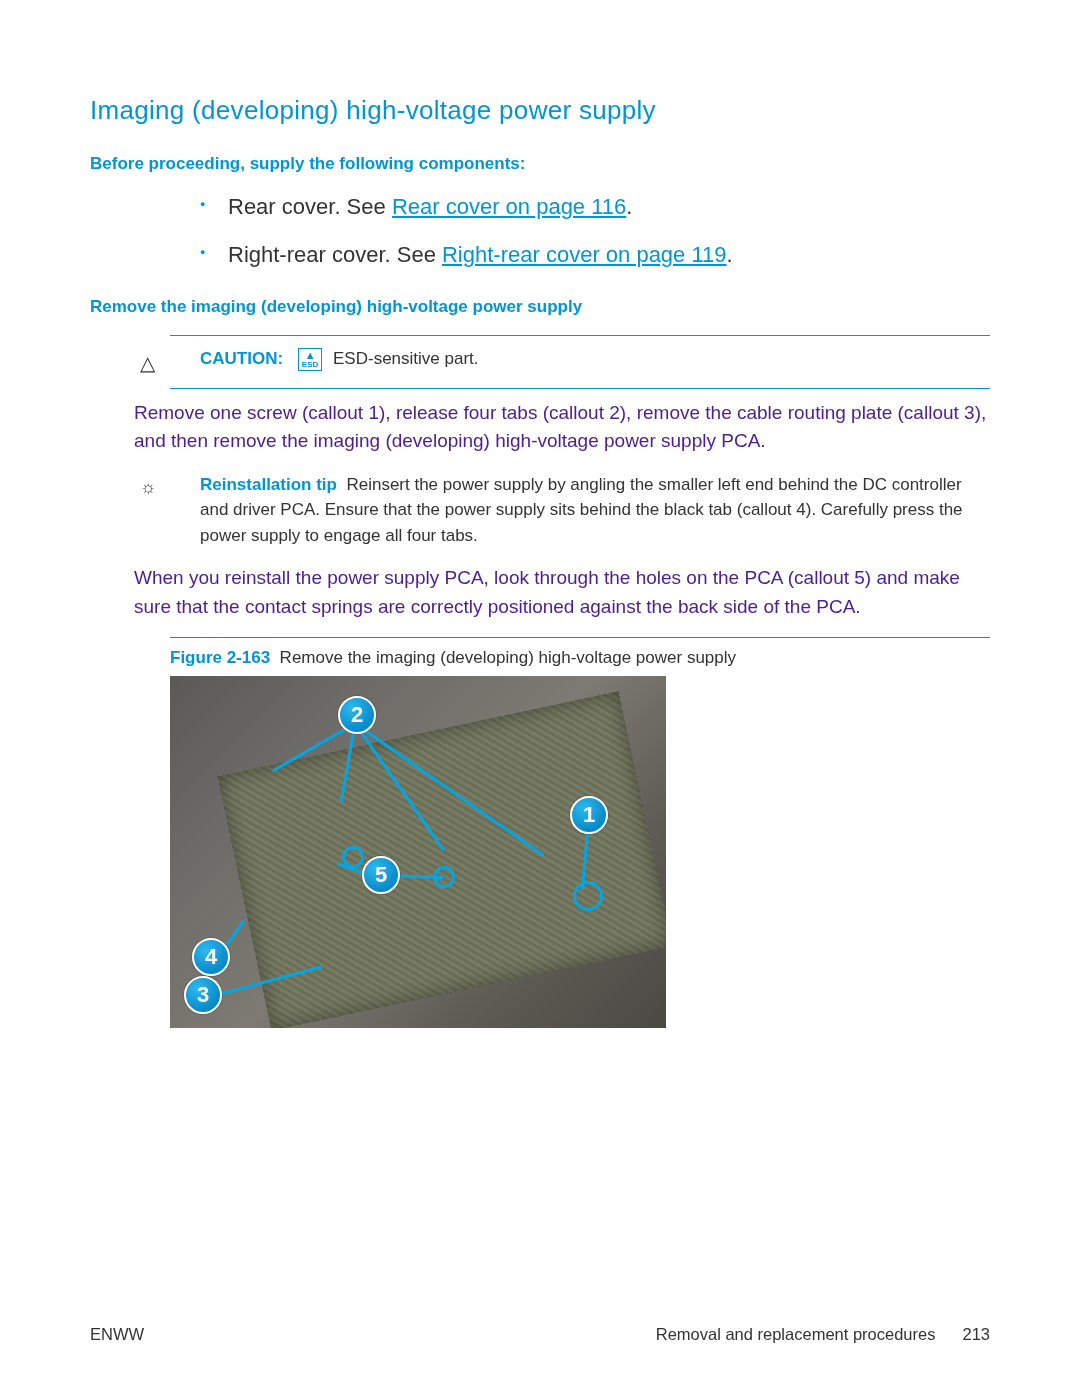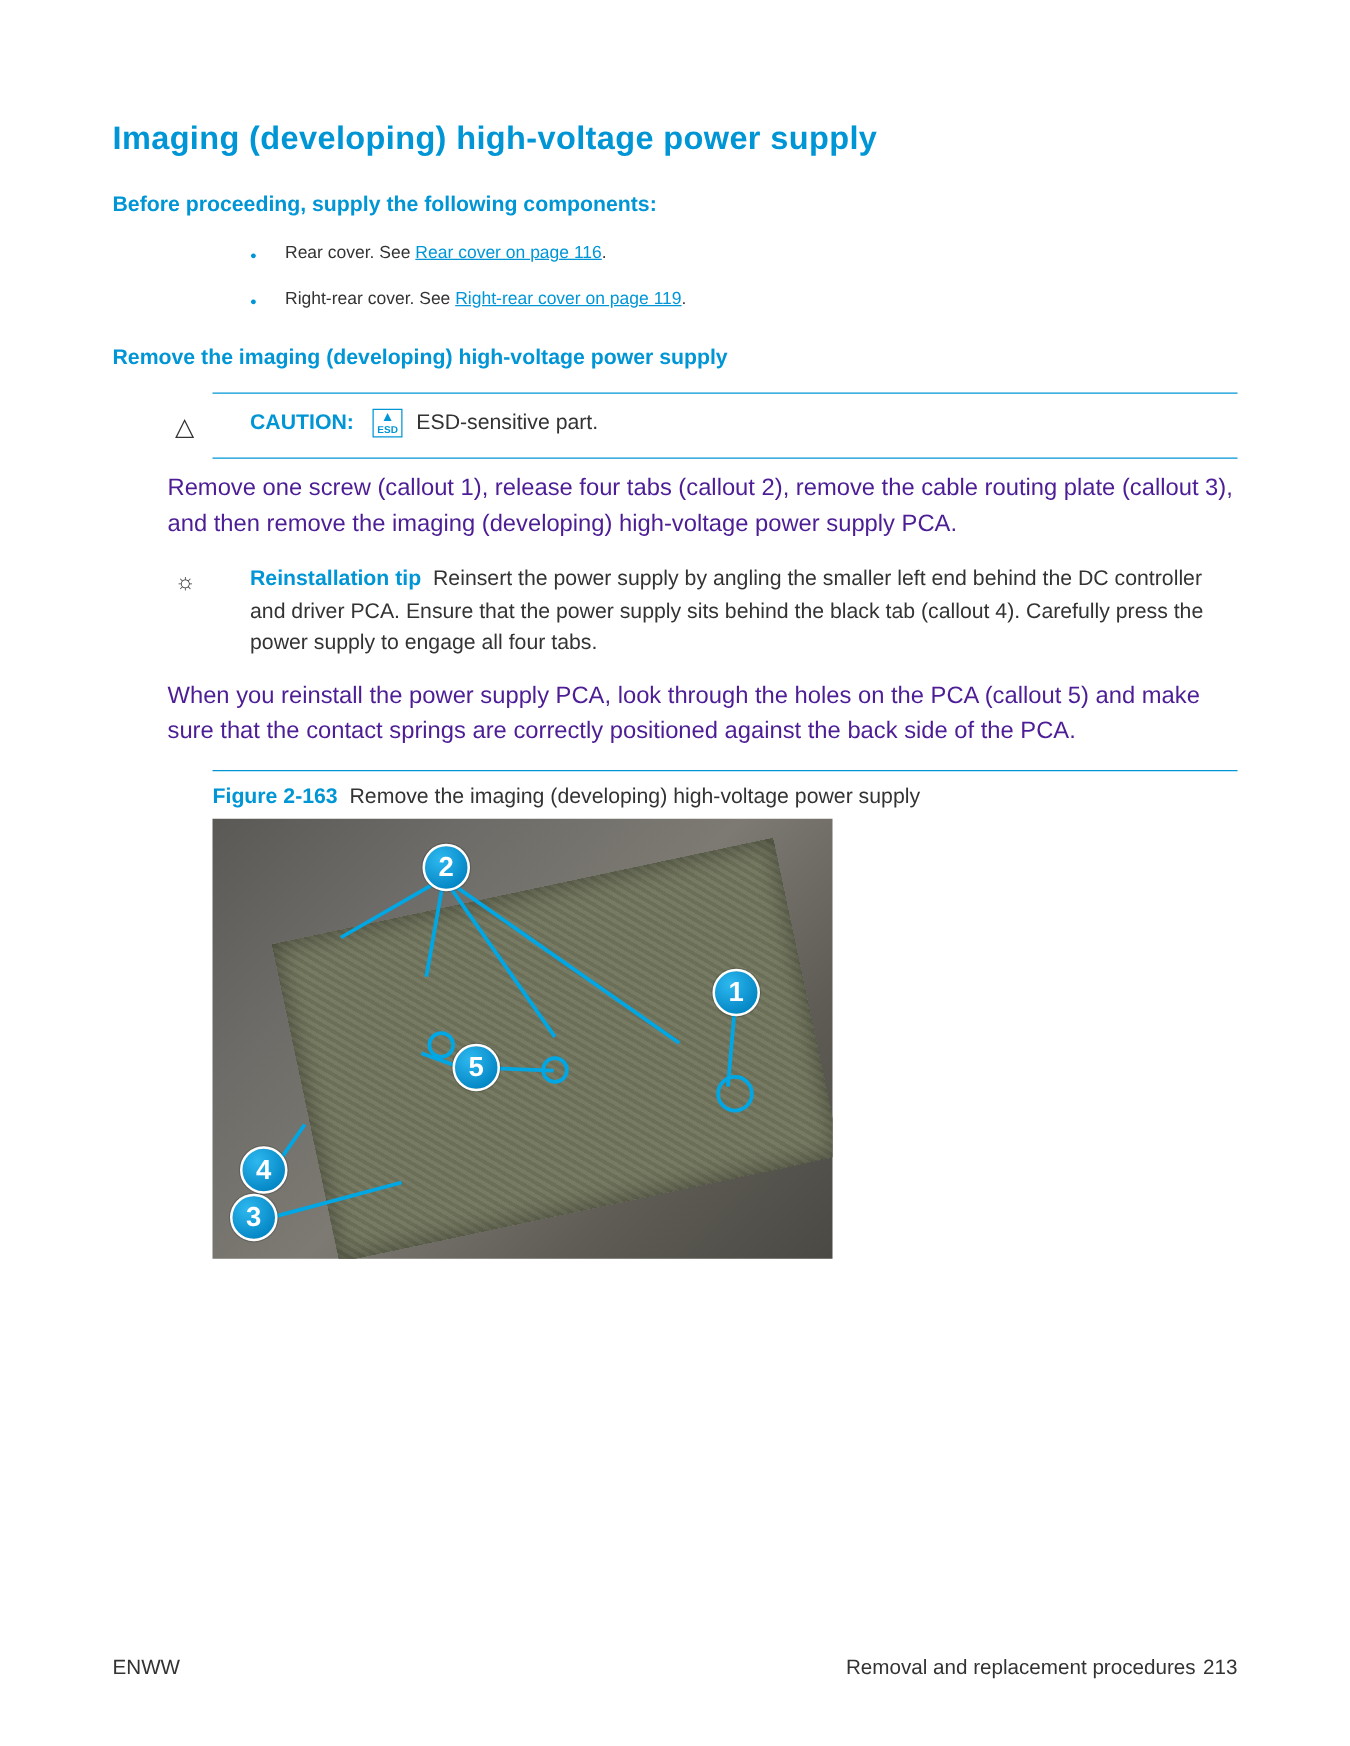--- a/index.html
+++ b/index.html
@@ -8,39 +8,39 @@
     background: #fff;
     color: #333;
     width: 1080px;
     height: 1397px;
     position: relative;
     box-sizing: border-box;
     padding: 95px 90px 60px 90px;
   }
   h1 {
     font-size: 26px;
-    font-weight: bold;
+    font-weight: normal;
     color: #0096D6;
     margin: 0 0 28px 0;
     letter-spacing: 0.3px;
   }
   h2 {
     font-size: 17px;
     font-weight: bold;
     color: #0096D6;
     margin: 0 0 18px 0;
   }
   ul.removal-list {
     list-style: none;
     padding: 0 0 0 110px;
     margin: 0 0 28px 0;
   }
   ul.removal-list li {
     position: relative;
-    font-size: 14px;
+    font-size: 22px;
     color: #333;
     padding: 0 0 0 28px;
     margin: 0 0 18px 0;
     line-height: 1.35;
   }
   ul.removal-list li::before {
     content: "●";
     color: #0096D6;
     font-size: 9px;
     position: absolute;
@@ -162,21 +162,21 @@
     position: absolute;
     bottom: 53px;
     left: 90px;
     right: 90px;
     font-size: 16.5px;
     color: #333;
     display: flex;
     justify-content: space-between;
   }
   footer .right { text-align: right; }
-  footer .pnum { margin-left: 6px; }
+  footer .pnum { margin-left: 27px; }
 </style>
 </head>
 <body>
 
 <h1>Imaging (developing) high-voltage power supply</h1>
 
 <h2>Before proceeding, supply the following components:</h2>
 
 <ul class="removal-list">
   <li>

